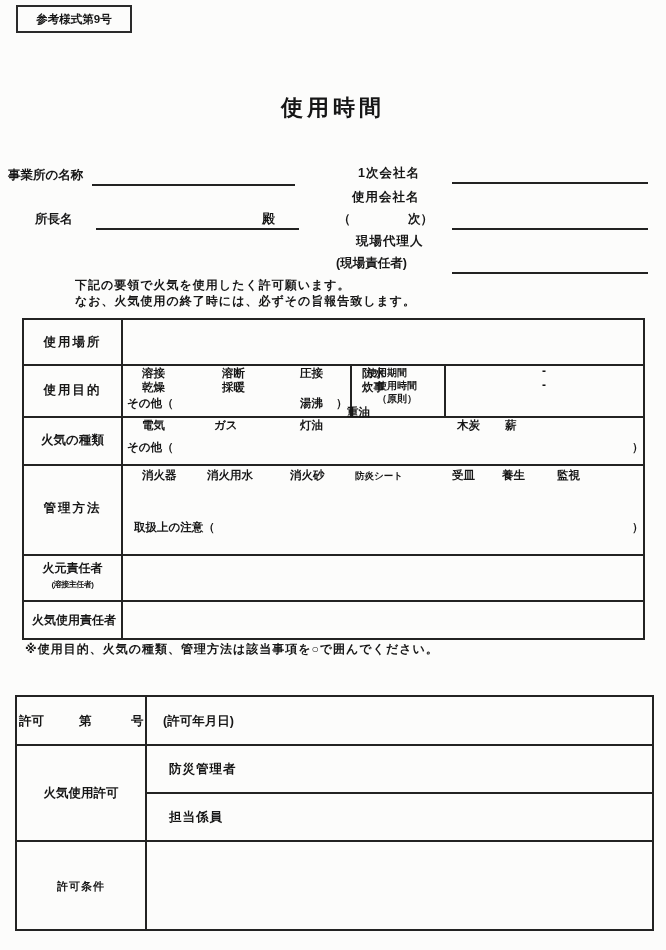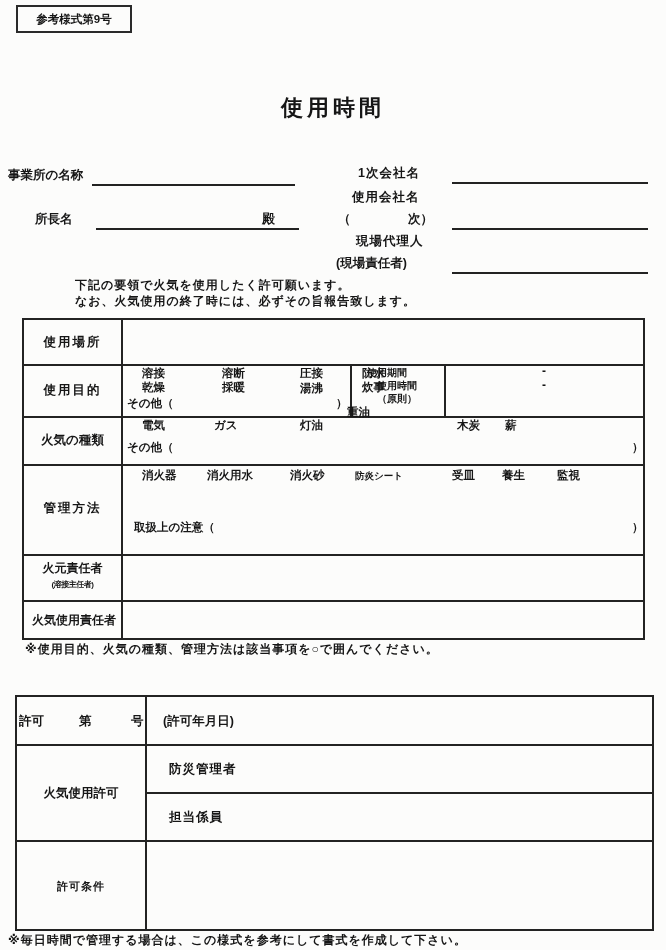--- a/index.html
+++ b/index.html
@@ -79,21 +79,21 @@
     <div class="lblcol tiny" style="top:259px;">(溶接主任者)</div>
     <div class="abs" style="left:-20px;top:292px;width:140px;text-align:center;font-size:12px;background:transparent;">火気使用責任者</div>
 
     <span class="opt" style="left:118px;top:46px;">溶接</span>
     <span class="opt" style="left:198px;top:46px;">溶断</span>
     <span class="opt" style="left:276px;top:46px;">圧接</span>
     <span class="opt" style="left:338px;top:46px;">防水</span>
 
     <span class="opt" style="left:118px;top:60px;">乾燥</span>
     <span class="opt" style="left:198px;top:60px;">採暖</span>
-    <span class="opt" style="left:276px;top:61px;">湯沸</span>
+    <span class="opt" style="left:276px;top:76px;">湯沸</span>
     <span class="opt" style="left:338px;top:60px;">炊事</span>
     <span class="opt" style="left:103px;top:76px;">その他（</span>
     <span class="opt" style="left:312px;top:76px;">）</span>
 
     <div class="abs small c" style="left:326px;top:46px;width:74px;">使用期間</div>
     <div class="abs small c" style="left:326px;top:59px;width:94px;">使用時間</div>
     <div class="abs small c" style="left:326px;top:72px;width:94px;">（原則）</div>
     <div class="abs c" style="left:500px;top:44px;width:40px;font-size:12px;">-</div>
     <div class="abs c" style="left:500px;top:58px;width:40px;font-size:12px;">-</div>
 
@@ -129,15 +129,14 @@
     <span class="abs" style="left:62px;top:16px;font-size:12.5px;">第</span>
     <span class="abs" style="left:114px;top:16px;font-size:12.5px;">号</span>
     <span class="abs" style="left:146px;top:16px;font-size:12.5px;">(許可年月日)</span>
 
     <div class="abs c" style="left:0;top:88px;width:128px;font-size:12.5px;">火気使用許可</div>
     <span class="abs" style="left:152px;top:64px;font-size:12.5px;letter-spacing:1px;">防災管理者</span>
     <span class="abs" style="left:152px;top:112px;font-size:12.5px;letter-spacing:1px;">担当係員</span>
     <div class="abs c" style="left:0;top:182px;width:128px;font-size:11px;letter-spacing:1px;">許可条件</div>
   </div>
 
-  <div class="abs note" style="left:8px;top:932px;">※毎日時間で管理する場合は、この様式を参考にして書式を作成して下さい。</div>
 
 </div>
 
 </body></html>

